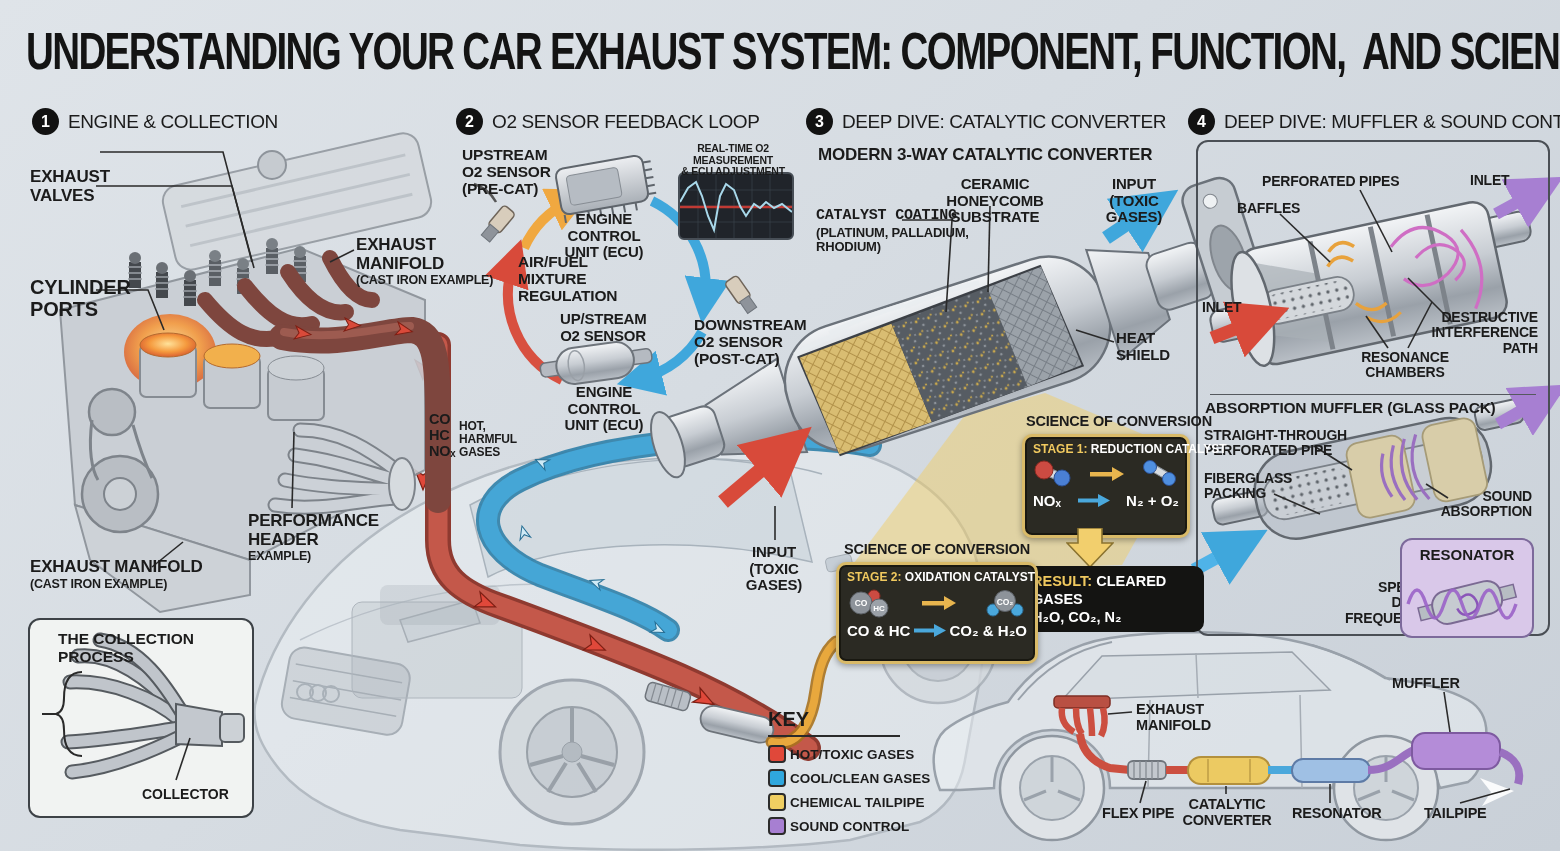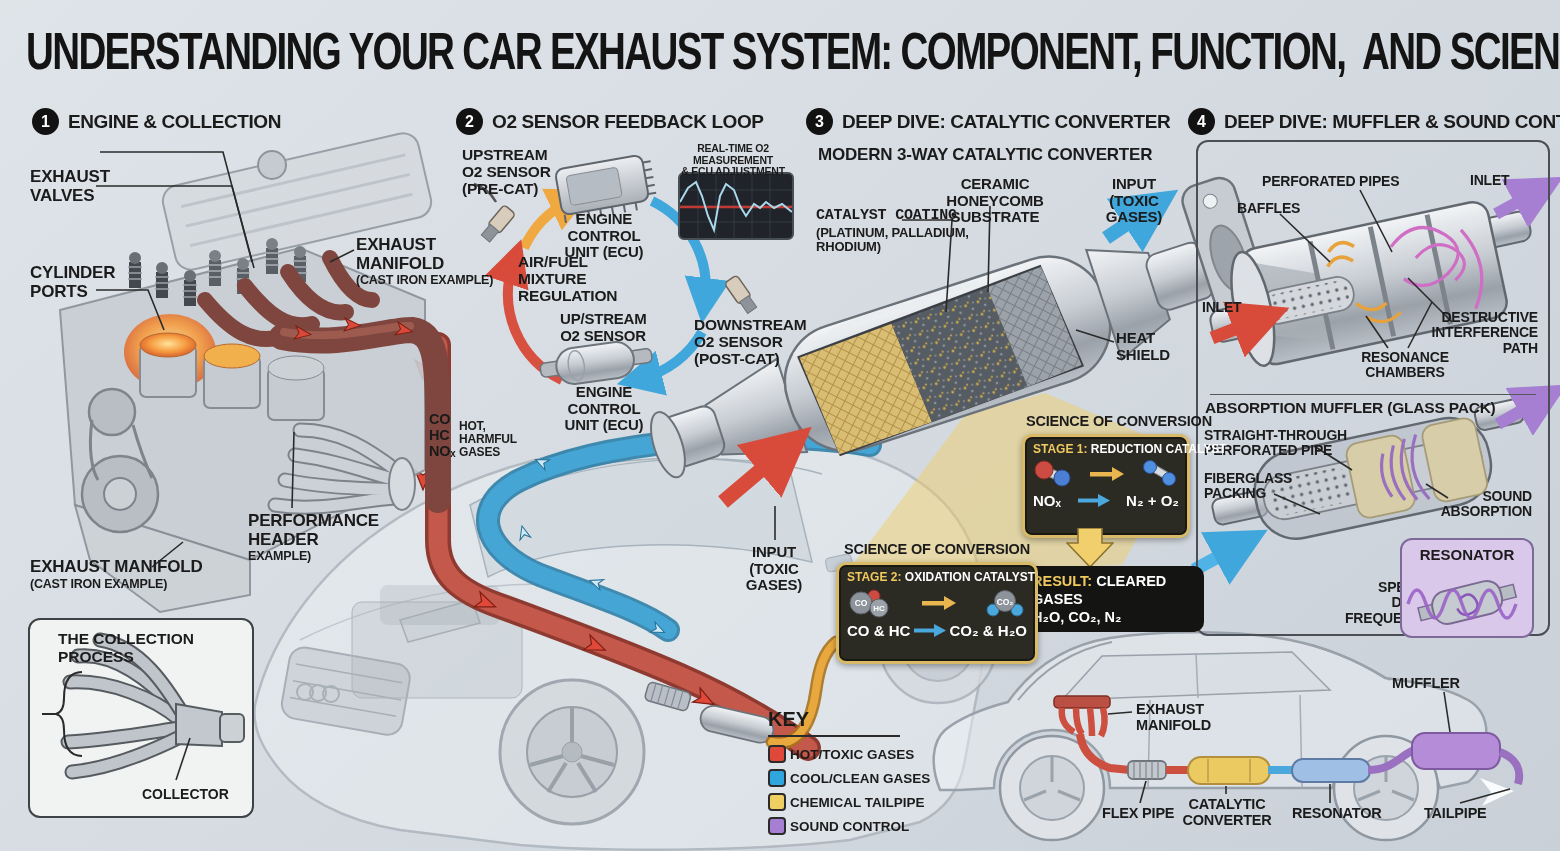--- a/index.html
+++ b/index.html
@@ -8,21 +8,21 @@
     font-family:"Liberation Sans","DejaVu Sans",sans-serif;color:#1b1b1b;}
   .art{position:absolute;left:0;top:0;z-index:1;}
   .lbl{position:absolute;z-index:3;font-weight:bold;line-height:1.1;white-space:pre-line;color:#1b1b1b;letter-spacing:-0.2px;}
   .ctr{text-align:center;}
   .rt{text-align:right;}
   .title{position:absolute;left:26px;top:20px;z-index:3;font-size:47px;font-weight:bold;letter-spacing:-2px;
     transform:scale(0.82,1.12);transform-origin:left top;white-space:pre;color:#141414;}
   .sec-h{position:absolute;z-index:3;display:flex;align-items:center;gap:9px;}
   .badge{width:27px;height:27px;border-radius:50%;background:#121212;color:#fff;display:flex;
     align-items:center;justify-content:center;font-weight:bold;font-size:16px;flex:0 0 auto;}
-  .sec-title{font-size:19px;font-weight:bold;letter-spacing:-0.4px;white-space:nowrap;}
+  .sec-title{font-size:19px;font-weight:normal;letter-spacing:-0.4px;white-space:nowrap;}
   .colbox{position:absolute;left:28px;top:618px;width:222px;height:196px;z-index:2;background:#f1f3f2;
     border:2px solid #3d4247;border-radius:12px;}
   .colbox .bt{position:absolute;left:28px;top:10px;font-size:15.5px;font-weight:bold;}
   .colbox .cl{position:absolute;left:112px;top:166px;font-size:14px;font-weight:bold;}
   .panel{position:absolute;left:1196px;top:140px;width:350px;height:492px;z-index:2;
     border:2px solid #4a4f55;border-radius:12px;background:transparent;}
   .panel .divider{position:absolute;left:12px;right:12px;top:252px;border-top:1.5px solid #55595e;}
   .ecugraph{position:absolute;left:678px;top:172px;width:112px;height:64px;z-index:2;background:#20242a;
     border:2px solid #474e56;border-radius:6px;overflow:hidden;}
   .scibox{position:absolute;z-index:4;background:#2b2a23;border:3px solid #d9ba68;border-radius:10px;
@@ -390,21 +390,21 @@
   <div class="badge">3</div>
   <div class="sec-title">DEEP DIVE: CATALYTIC CONVERTER</div>
 </div>
 <div class="sec-h" style="left:1188px;top:108px;">
   <div class="badge">4</div>
   <div class="sec-title">DEEP DIVE: MUFFLER &amp; SOUND CONTROL</div>
 </div>
 
 <div class="lbl" style="left:30px;top:168px;font-size:17px;">EXHAUST
 VALVES</div>
-<div class="lbl" style="left:30px;top:264px;font-size:17px;">CYLINDER
+<div class="lbl" style="left:30px;top:276px;font-size:20px;">CYLINDER
 PORTS</div>
 <div class="lbl" style="left:356px;top:236px;font-size:17px;">EXHAUST
 MANIFOLD</div>
 <div class="lbl" style="left:356px;top:274px;font-size:12.5px;">(CAST IRON EXAMPLE)</div>
 <div class="lbl" style="left:248px;top:512px;font-size:17px;">PERFORMANCE
 HEADER</div>
 <div class="lbl" style="left:248px;top:550px;font-size:12.5px;">EXAMPLE)</div>
 <div class="lbl" style="left:30px;top:558px;font-size:17px;">EXHAUST MANIFOLD</div>
 <div class="lbl" style="left:30px;top:578px;font-size:12.5px;">(CAST IRON EXAMPLE)</div>
 

